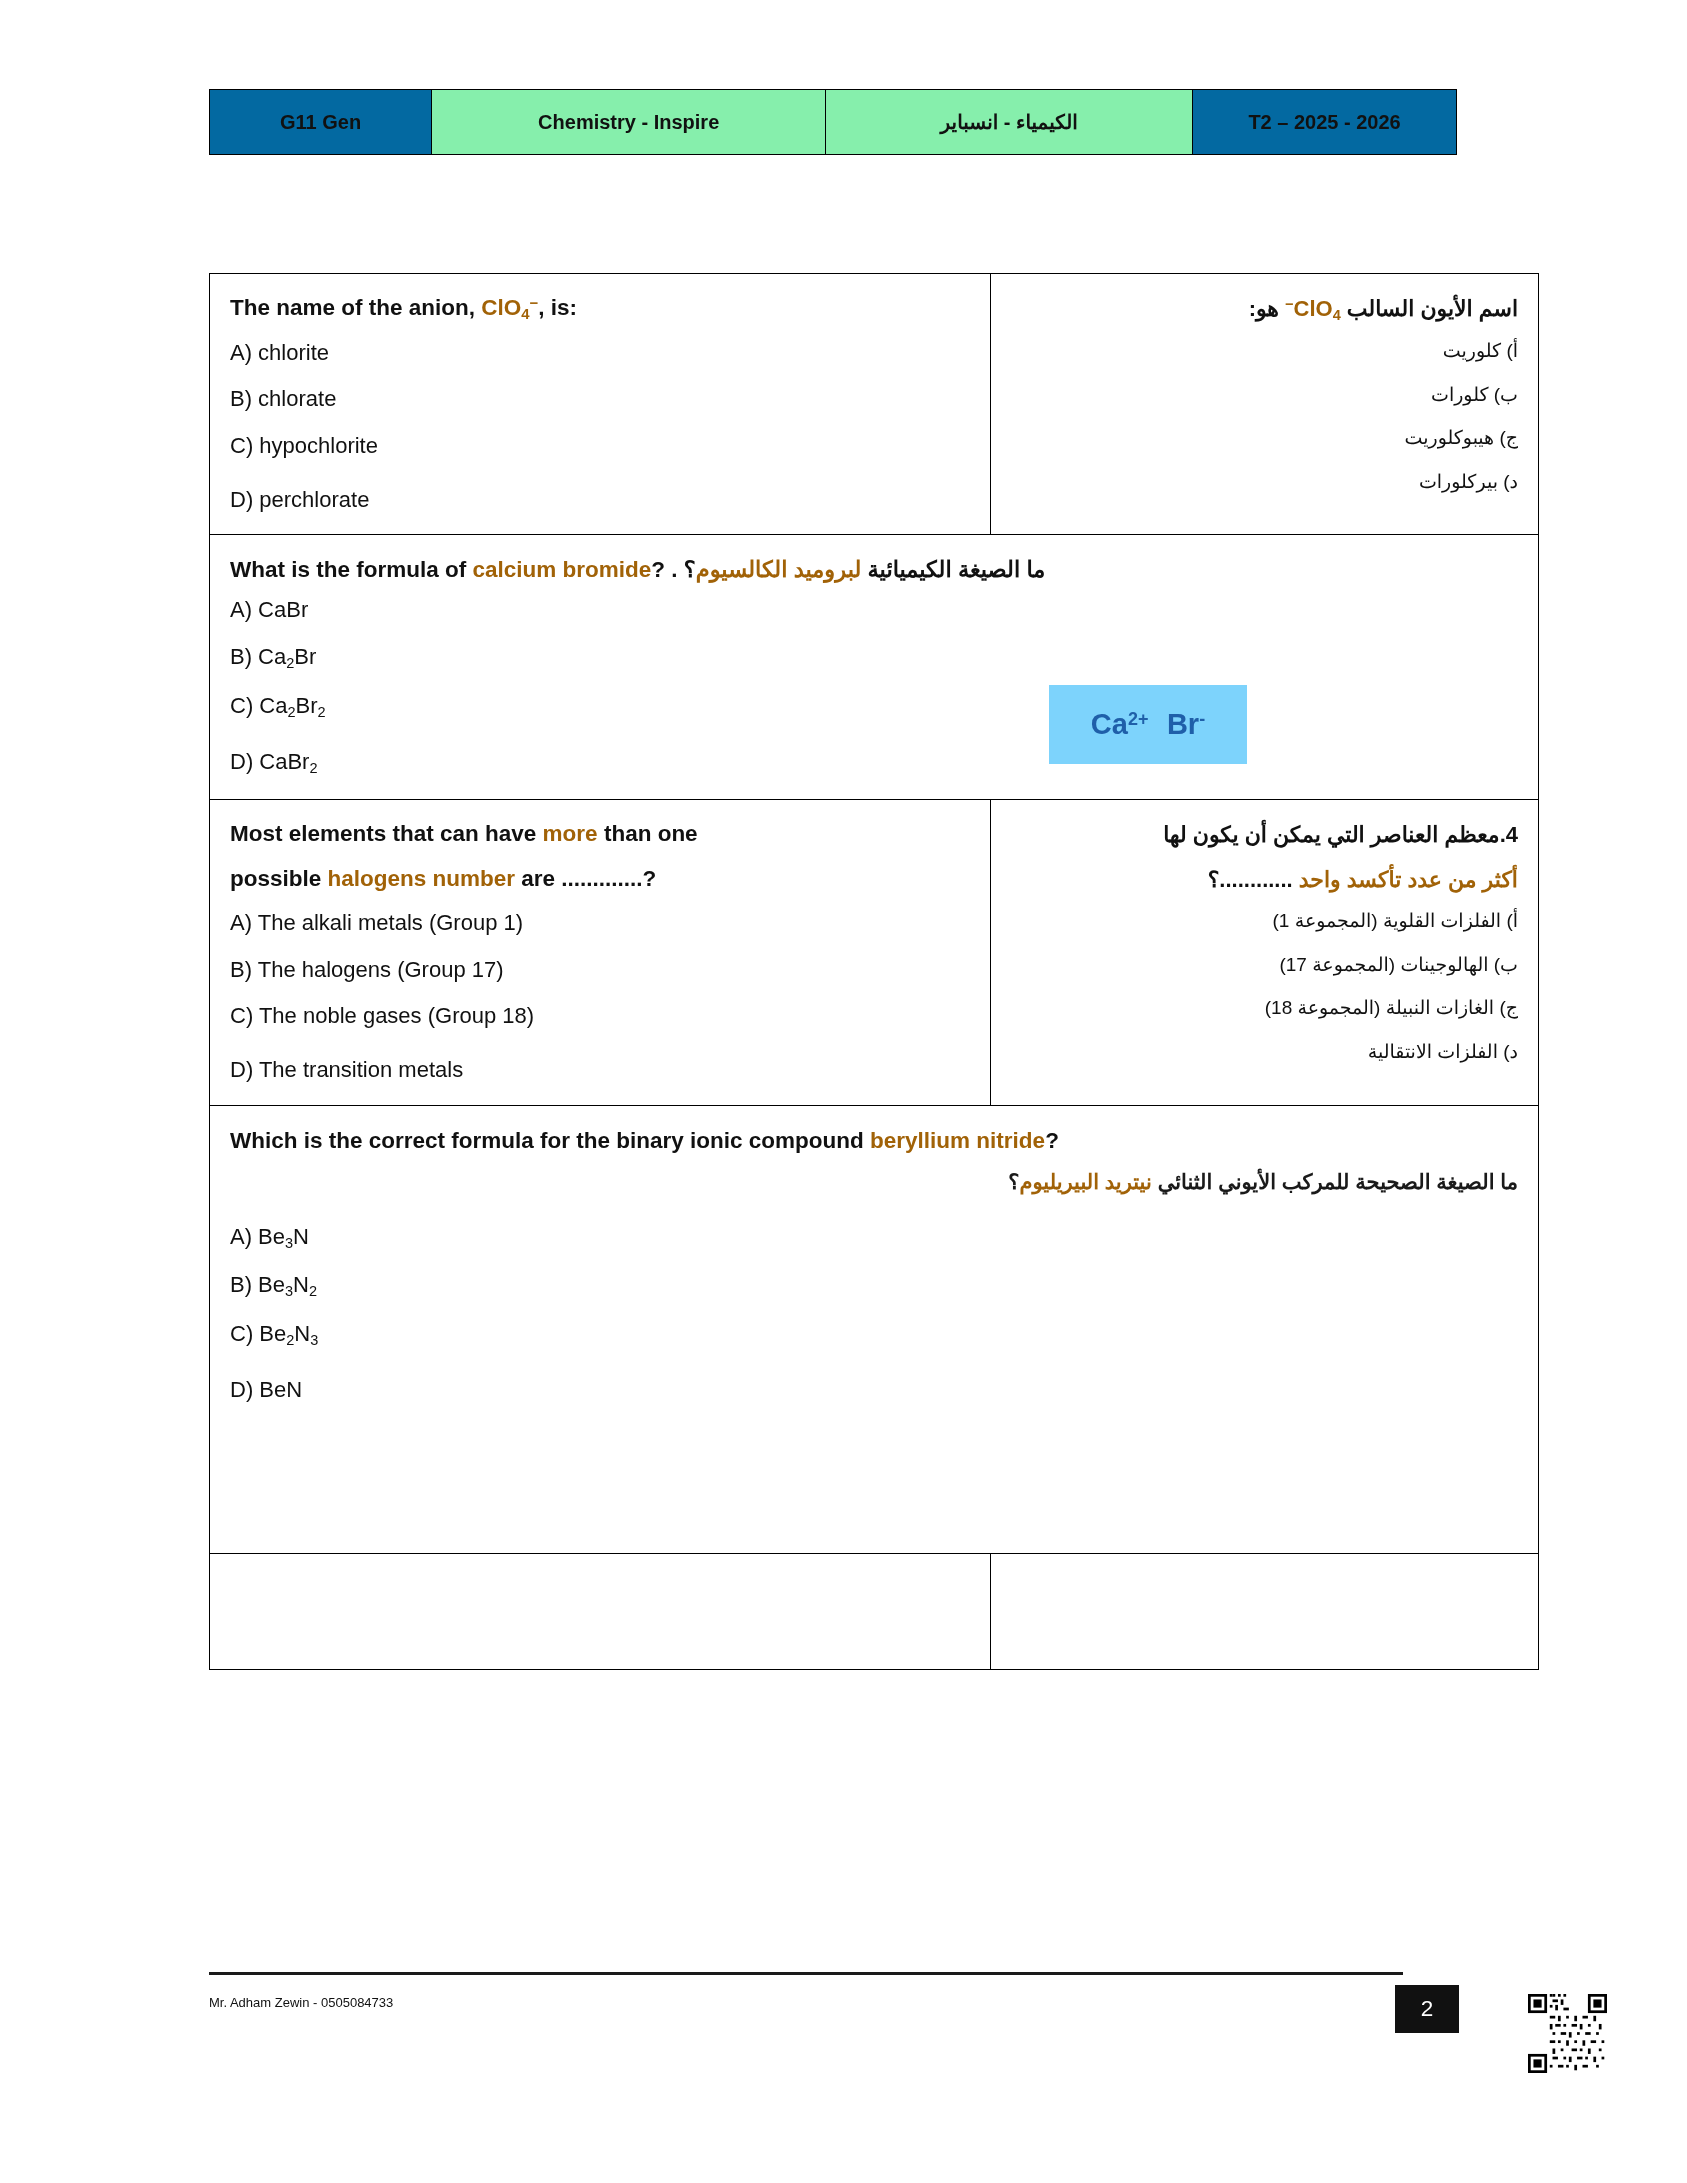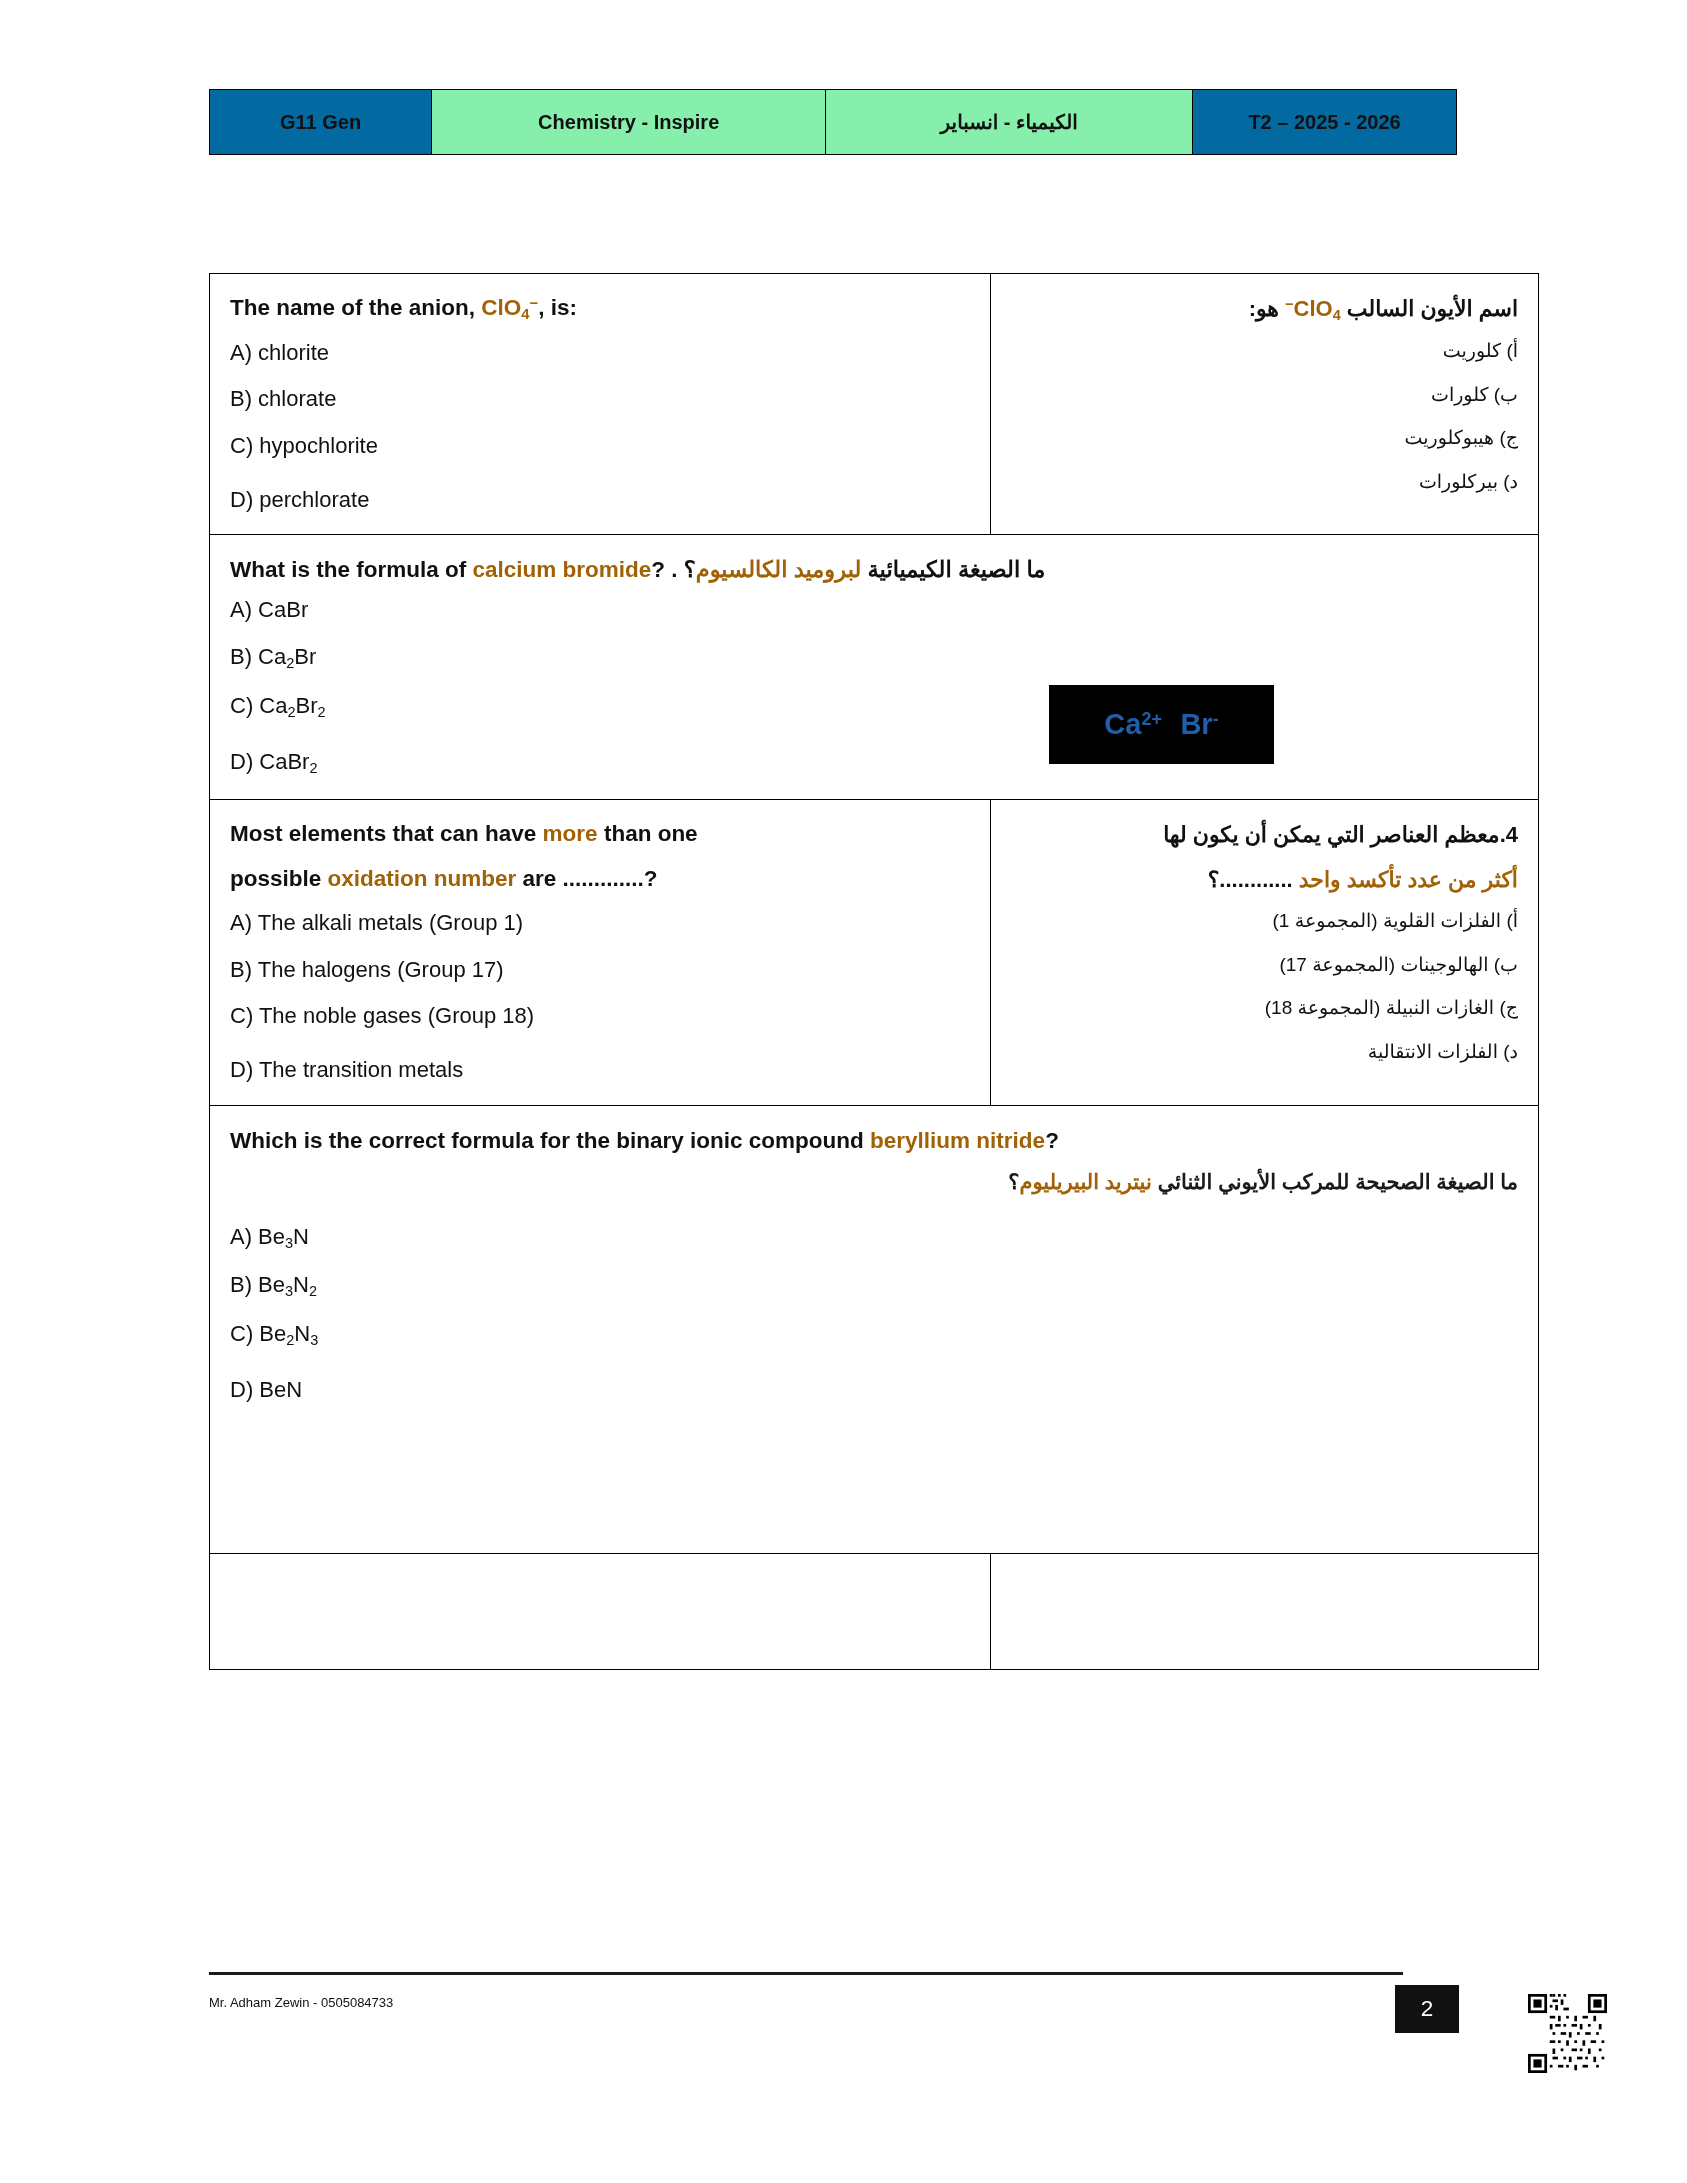--- a/index.html
+++ b/index.html
@@ -113,23 +113,23 @@
     color: #c00000;
     line-height: 1.6;
     margin: 6.6px 0 22.5px 0;
   }
 
   
   .ion-box {
     position: absolute;
     left: 1049px;
     top: 685px;
-    width: 225px;
+    width: 198px;
     height: 79px;
-    background: #000000;
+    background: #7dd3fc;
     display: flex;
     align-items: center;
     justify-content: center;
     gap: 18.5px;
     color: #1f5fa9;
     font-weight: bold;
     font-size: 29px;
   }
   .ion-box sup { font-size: 0.62em; vertical-align: 0.5em; }
 
@@ -227,21 +227,21 @@
         <p class="opt">D) CaBr<sub>2</sub></p>
       </td>
     </tr>
 
     <tr>
       <td class="col-en">
         <p class="qstem">
           <span>Most elements that can have </span><span class="red">more</span><span> than one</span>
         </p>
         <p class="qstem">
-          <span>possible </span><span class="red">oxidation number</span><span> are .............?</span>
+          <span>possible </span><span class="red">halogens number</span><span> are .............?</span>
         </p>
         <p class="opt">A) The alkali metals (Group 1)</p>
         <p class="opt">B) The halogens (Group 17)</p>
         <p class="opt">C) The noble gases (Group 18)</p>
         <p class="opt">D) The transition metals</p>
       </td>
       <td class="col-ar ar-cell">
         <p class="ar-stem">4.معظم العناصر التي يمكن أن يكون لها</p>
         <p class="ar-stem">
           <span class="red">أكثر من عدد تأكسد واحد</span><span> ............؟</span>

